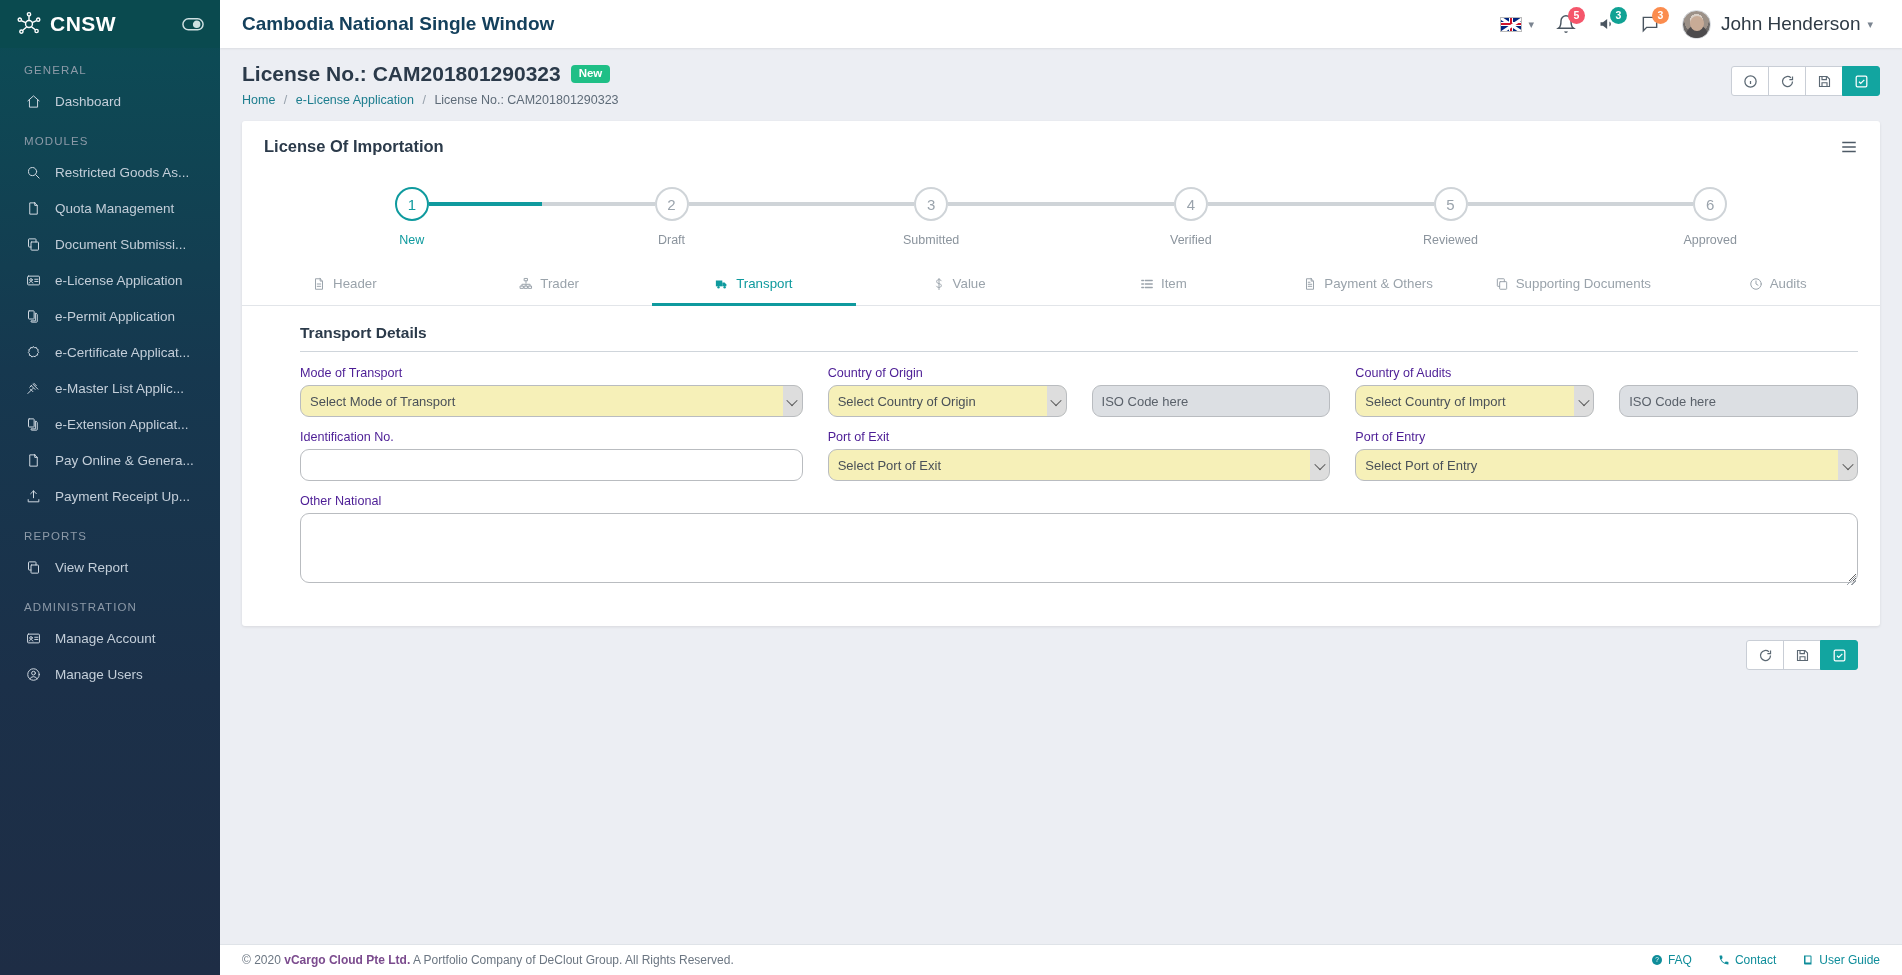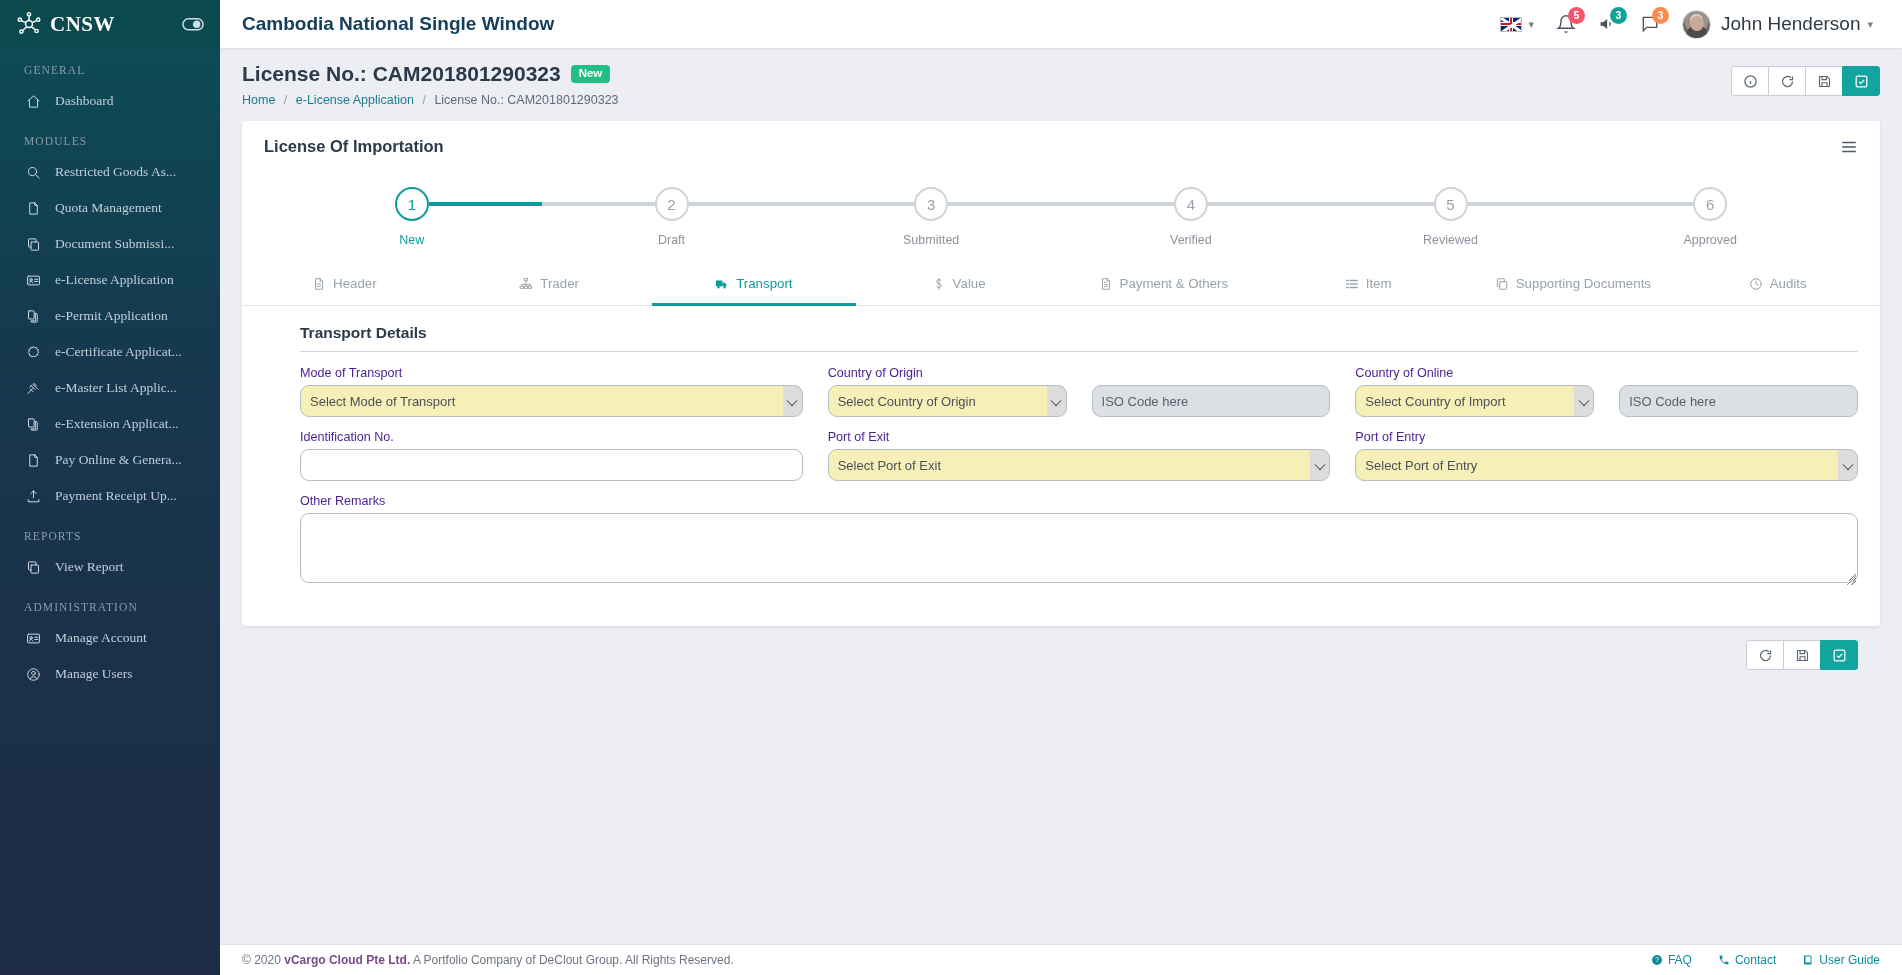--- a/index.html
+++ b/index.html
@@ -11,21 +11,20 @@
   }
   .app { display: flex; width: 1902px; height: 975px; position: relative; }
 
   
   .sidebar {
     width: 220px; height: 975px; flex: 0 0 220px;
     background: linear-gradient(180deg, #0b4d52 0%, #0d4a55 6%, #16384f 38%, #1b3049 70%, #1e2d45 100%);
     color: #c9d3dd;
     position: relative;
     z-index: 5;
-    font-family: Liberation Serif, serif;
   }
   .sb-brand {
     height: 48px; display: flex; align-items: center;
     padding: 0 16px; background: #0a4a4f;
   }
   .sb-logo-icon { width: 26px; height: 26px; flex: 0 0 26px; color:#fff; }
   .sb-brand-text {
     font-size: 21px; font-weight: bold; color: #fff;
     letter-spacing: .5px; margin-left: 8px; flex: 1;
   }
@@ -565,30 +564,30 @@
             <span>Transport</span>
           </div>
           <div class="tab">
             <svg viewBox="0 0 24 24" fill="none" stroke="currentColor" stroke-width="1.7" stroke-linecap="round" stroke-linejoin="round">
               <path d="M12 2.5v19M16 6.5c-1-1.4-2.5-2-4-2-2.2 0-4 1.2-4 3.2S9.8 11 12 11.4s4 1.2 4 3.3-1.9 3.2-4.1 3.2c-1.7 0-3.2-.7-4.2-2.1"></path>
             </svg>
             <span>Value</span>
           </div>
           <div class="tab">
             <svg viewBox="0 0 24 24" fill="none" stroke="currentColor" stroke-width="1.7" stroke-linecap="round" stroke-linejoin="round">
+              <path d="M3 6h3M3 12h3M3 18h3M9 6h12M9 12h12M9 18h12" stroke-width="2.2"></path>
+            </svg>
+            <span>Item</span>
+          </div>
+          <div class="tab">
+            <svg viewBox="0 0 24 24" fill="none" stroke="currentColor" stroke-width="1.7" stroke-linecap="round" stroke-linejoin="round">
               <path d="M14 3H6v18h12V7l-4-4z"></path>
               <path d="M14 3v4h4M9 9h3M9 12.5h6M9 16h6"></path>
             </svg>
             <span>Payment &amp; Others</span>
-          </div>
-          <div class="tab">
-            <svg viewBox="0 0 24 24" fill="none" stroke="currentColor" stroke-width="1.7" stroke-linecap="round" stroke-linejoin="round">
-              <path d="M3 6h3M3 12h3M3 18h3M9 6h12M9 12h12M9 18h12" stroke-width="2.2"></path>
-            </svg>
-            <span>Item</span>
           </div>
           <div class="tab">
             <svg viewBox="0 0 24 24" fill="none" stroke="currentColor" stroke-width="1.7" stroke-linecap="round" stroke-linejoin="round">
               <rect x="8" y="8" width="12" height="13" rx="1"></rect>
               <path d="M16 8V4a1 1 0 0 0-1-1H5a1 1 0 0 0-1 1v11a1 1 0 0 0 1 1h3"></path>
             </svg>
             <span>Supporting Documents</span>
           </div>
           <div class="tab">
             <svg viewBox="0 0 24 24" fill="none" stroke="currentColor" stroke-width="1.7" stroke-linecap="round" stroke-linejoin="round">
@@ -621,21 +620,21 @@
                 </select>
               </div>
             </div>
             <div class="col">
               <label class="lbl">&nbsp;</label>
               <input class="ctrl iso" readonly="" placeholder="ISO Code here" style="">
             </div>
           </div>
           <div class="col-split">
             <div class="col">
-              <label class="lbl">Country of Online</label>
+              <label class="lbl">Country of Audits</label>
               <div class="selwrap">
                 <select class="ctrl">
                   <option>Select Country of Import</option>
                 </select>
               </div>
             </div>
             <div class="col">
               <label class="lbl">&nbsp;</label>
               <input class="ctrl iso" readonly="" placeholder="ISO Code here" style="">
             </div>
@@ -660,21 +659,21 @@
             <div class="selwrap">
               <select class="ctrl">
                 <option>Select Port of Entry</option>
               </select>
             </div>
           </div>
         </div>
 
         <div class="grid">
           <div class="col">
-            <label class="lbl">Other Remarks</label>
+            <label class="lbl">Other National</label>
             <div class="ta-wrap">
               <textarea class="ctrl" placeholder="" style=""></textarea>
             </div>
           </div>
         </div>
       </div>
     </section>
 
     <div class="bottom-actions">
       <div class="sqbtn">

